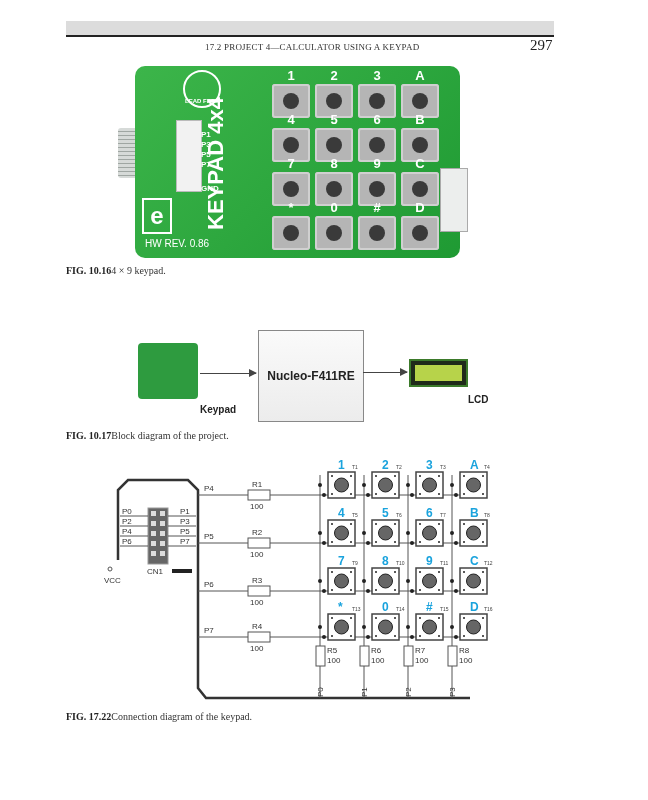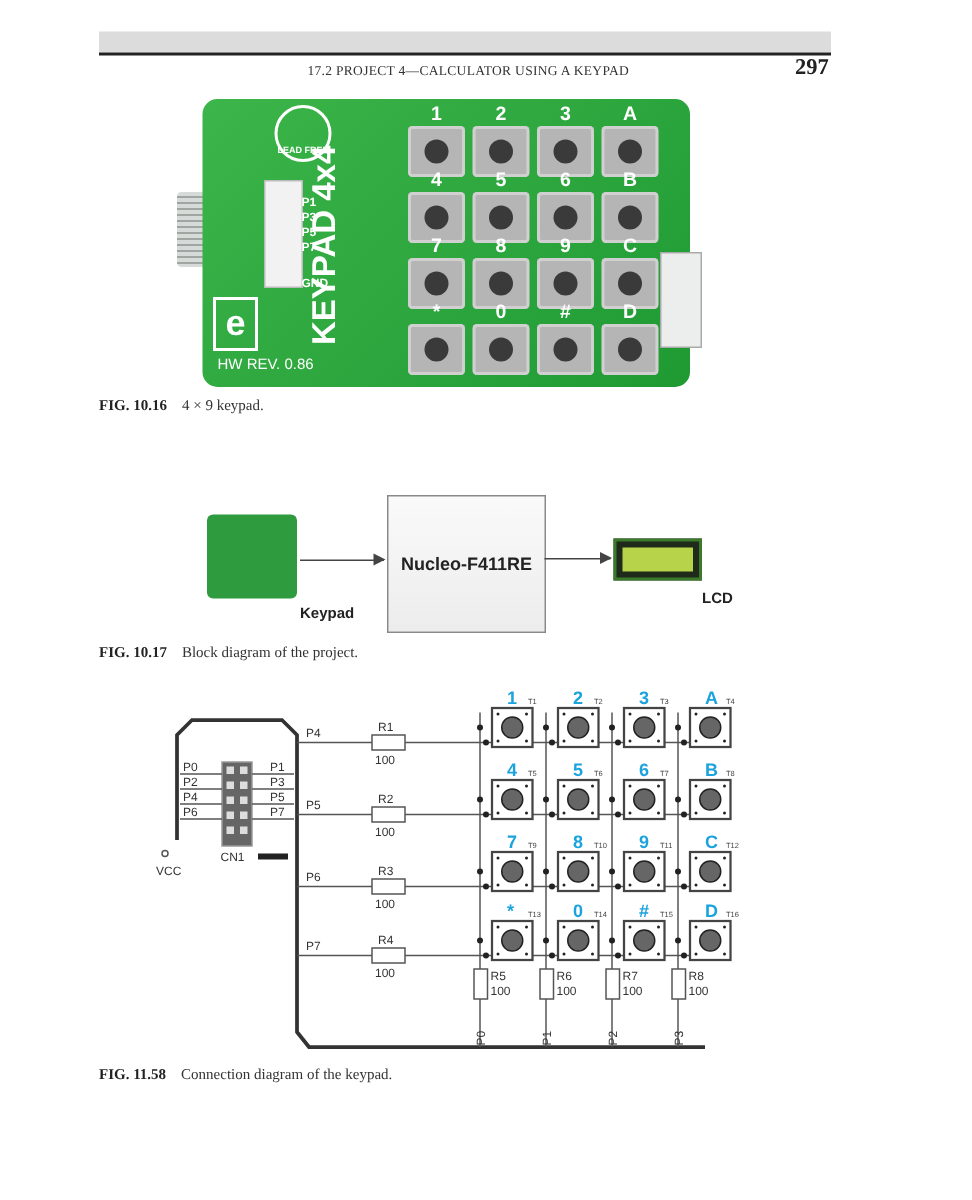--- a/index.html
+++ b/index.html
@@ -1,22 +1,22 @@
 <!DOCTYPE html>
 <html><head>
 <meta charset="utf-8">
 <style>
   html,body{margin:0;padding:0;background:#fff;}
   body{width:648px;height:800px;position:relative;overflow:hidden;font-family:"Liberation Serif",serif;color:#222;}
   .topbar{position:absolute;left:66px;top:21px;width:488px;height:14px;background:#dcdcdc;}
   .rule{position:absolute;left:66px;top:35px;width:488px;height:1.5px;background:#222;}
   .running{position:absolute;left:205px;top:42px;font-size:9px;letter-spacing:.2px;color:#333;}
-  .pagenum{position:absolute;left:530px;top:37px;font-size:15px;font-weight:bold;color:#222;}
+  .pagenum{position:absolute;left:530px;top:37px;font-size:15px;font-weight:normal;color:#222;}
   .caption{position:absolute;left:66px;font-size:10px;color:#333;}
-  .caption .lbl{font-weight:bold;color:#222;margin-right:10px;}
+  .caption .lbl{font-weight:bold;color:#222;}
   
   .pcb{position:absolute;left:135px;top:66px;width:325px;height:192px;background:linear-gradient(135deg,#3cb54a,#1f9a33);border-radius:10px;}
   .cable{position:absolute;left:118px;top:128px;width:60px;height:50px;background:repeating-linear-gradient(180deg,#d6dad8 0 3px,#9fa6a2 3px 4px);border-radius:3px;}
   .conn{position:absolute;left:176px;top:120px;width:24px;height:70px;background:#f2f2f2;border:1px solid #bbb;}
   .hdr{position:absolute;left:440px;top:168px;width:26px;height:62px;background:#eceeed;border:1px solid #aaa;}
   .pcbtxt{position:absolute;color:#fff;font-family:"Liberation Sans",sans-serif;font-weight:bold;}
   .btn{position:absolute;width:38px;height:34px;background:#b5b5b5;border-radius:3px;box-shadow:inset 0 0 0 2px #d0d0d0;}
   .btn::after{content:"";position:absolute;left:11px;top:9px;width:16px;height:16px;border-radius:50%;background:#3a3a3a;}
   .klbl{position:absolute;width:38px;text-align:center;color:#fff;font-family:"Liberation Sans",sans-serif;font-weight:bold;font-size:13px;}
   .vert{position:absolute;transform:rotate(-90deg);transform-origin:left top;white-space:nowrap;}
@@ -336,14 +336,14 @@
     <circle cx="464" cy="618" r="1" fill="#222"></circle>
     <circle cx="483" cy="618" r="1" fill="#222"></circle>
     <circle cx="464" cy="636" r="1" fill="#222"></circle>
     <circle cx="483" cy="636" r="1" fill="#222"></circle>
     <text x="470" y="611" font-size="12" font-weight="bold" fill="#1aa3dd">D</text>
     <text x="484" y="611" font-size="5" fill="#444">T16</text>
     <circle cx="452" cy="627" r="2" fill="#222"></circle>
     <circle cx="456" cy="637" r="2" fill="#222"></circle>
   </svg>
 <div class="caption" style="top:711px;">
-  <span class="lbl">FIG. 11.58</span><span>Connection diagram of the keypad.</span>
+  <span class="lbl">FIG. 17.22</span><span>Connection diagram of the keypad.</span>
 </div>
 
 </body></html>

